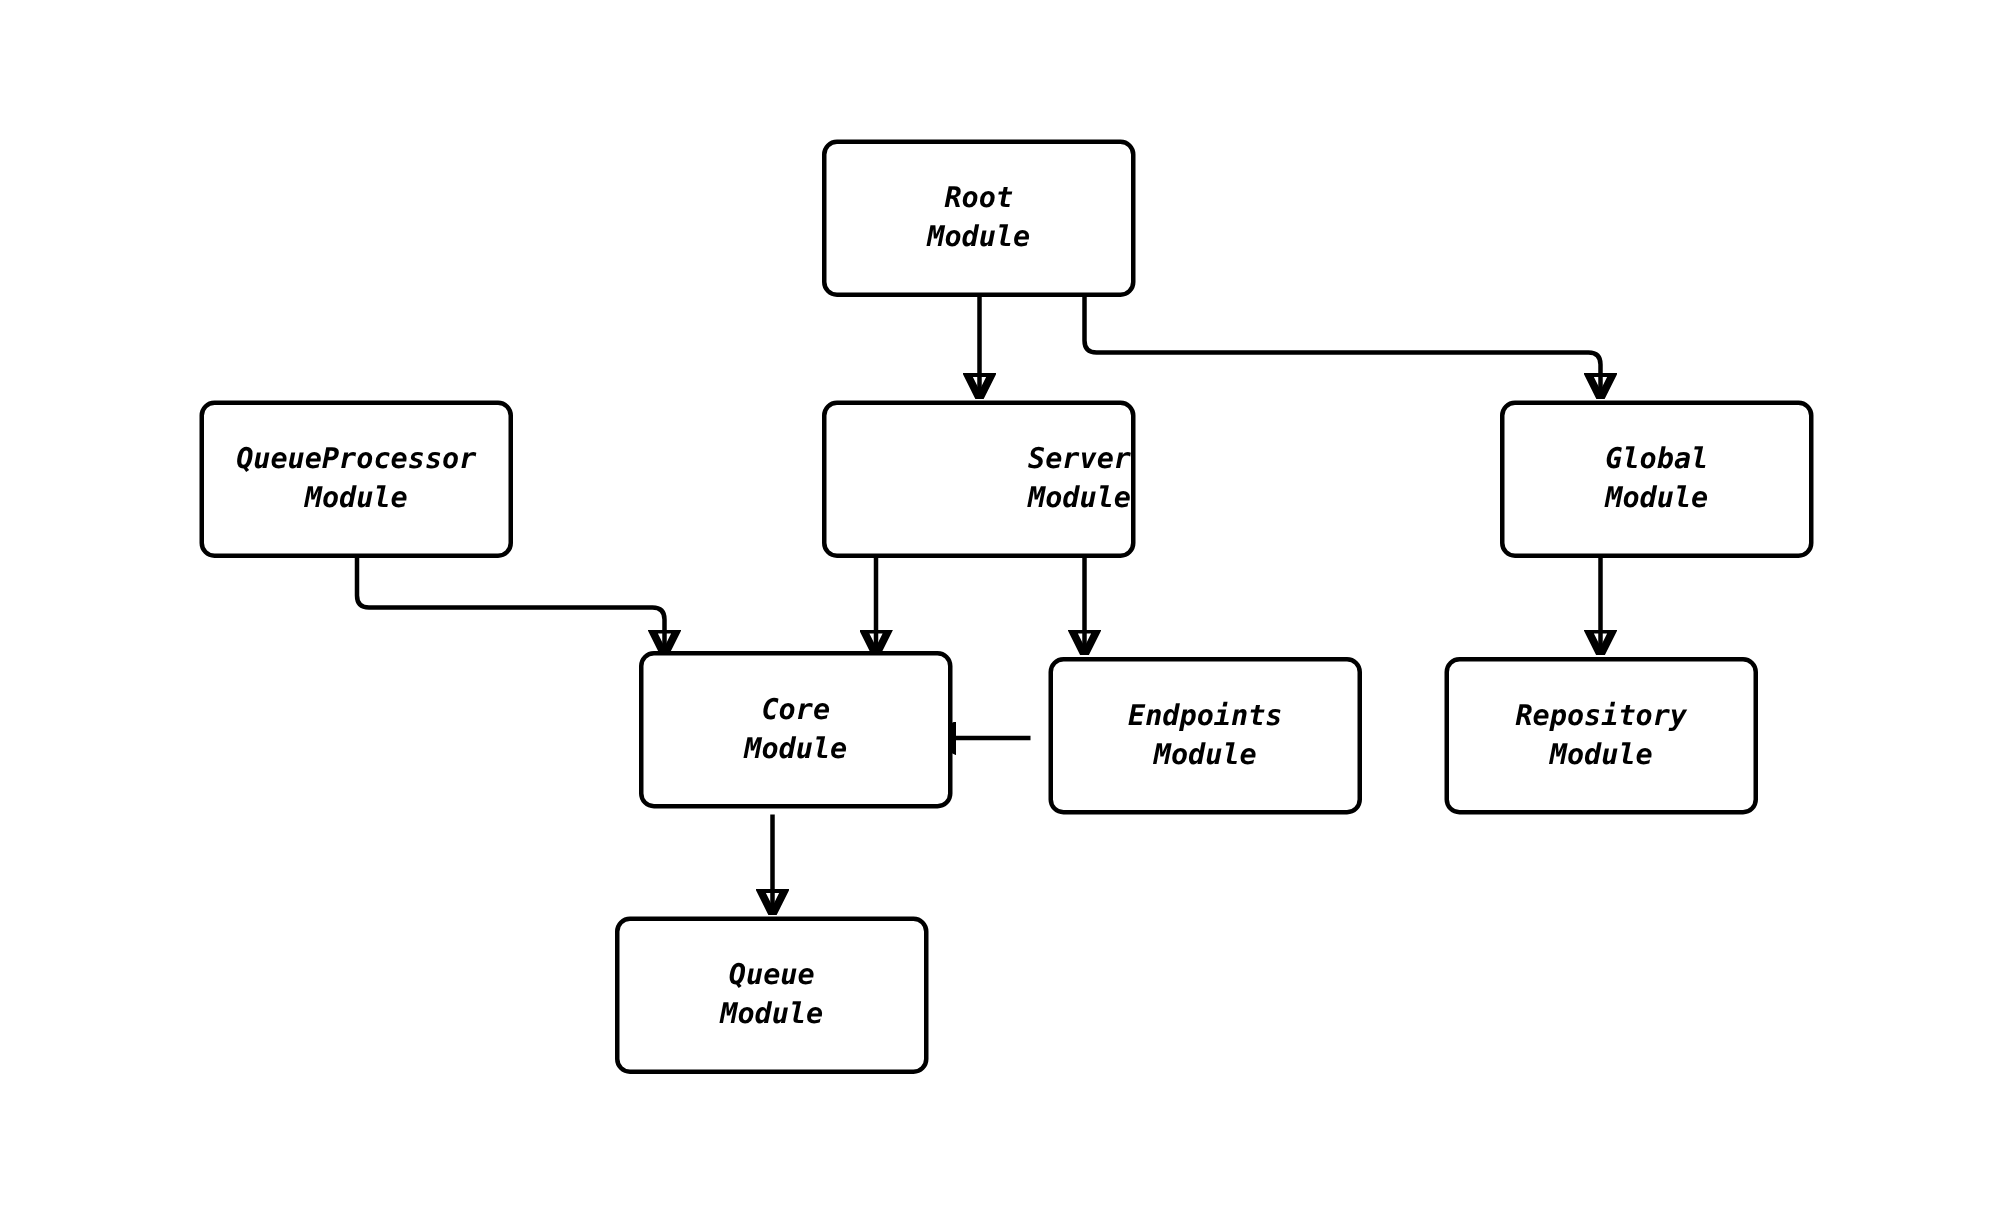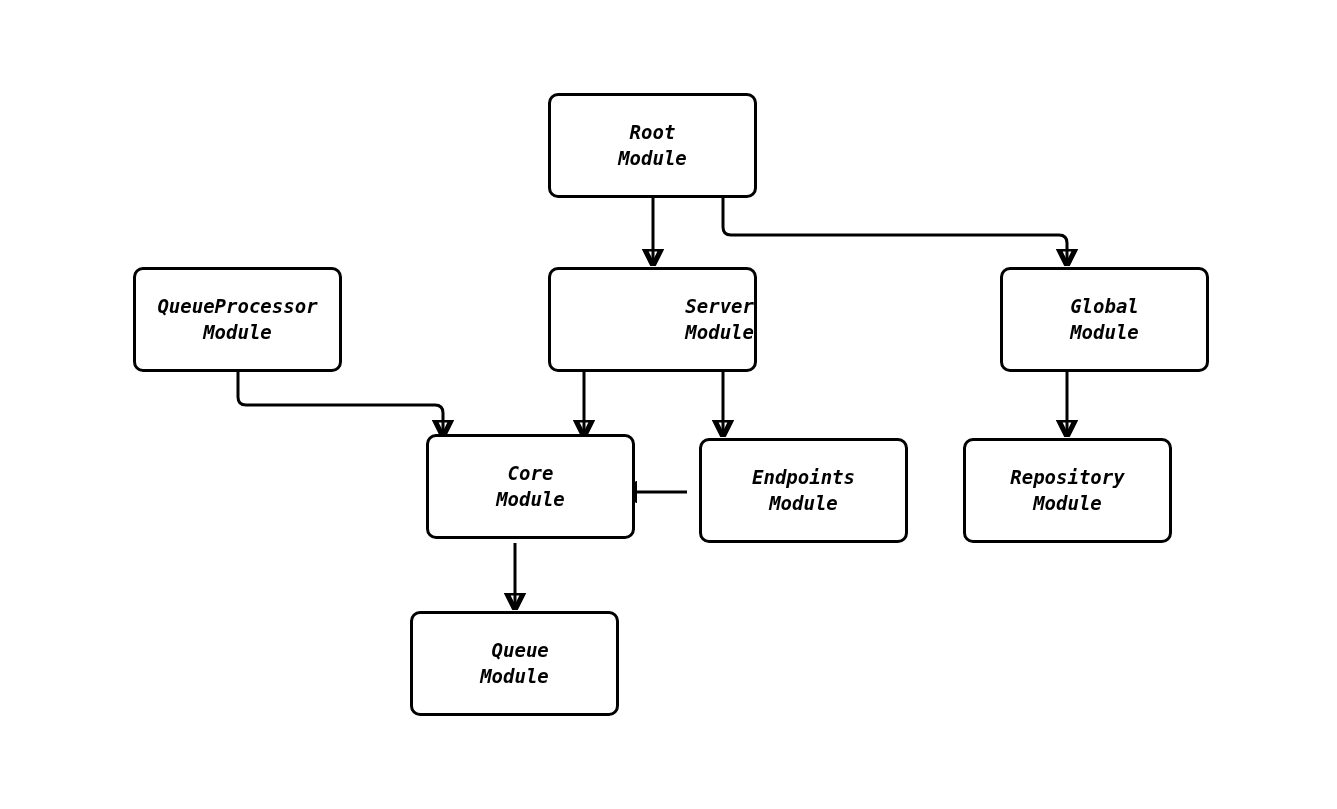--- a/index.html
+++ b/index.html
@@ -46,21 +46,21 @@
     color: #000000;
     white-space: pre-line;
   }
   .node-root          { left: 548px; top:  93px; }
   .node-queueprocessor{ left: 133px; top: 267px; }
   .node-server        { left: 548px; top: 267px; justify-content: flex-end; }
   .node-global        { left: 1000px; top: 267px; }
   .node-core          { left: 410px; top: 434px; margin-left: 16px; }
   .node-endpoints     { left: 687px; top: 438px; margin-left: 12px; }
   .node-repository    { left: 963px; top: 438px; }
-  .node-queue         { left: 410px; top: 611px; text-align: right; }
+  .node-queue         { left: 410px; top: 611px; }
 </style>
 </head>
 <body>
 
 <div class="canvas">
 
   <svg class="edges-layer" width="1337" height="809" viewBox="0 0 1337 809" xmlns="http://www.w3.org/2000/svg">
     <defs>
       <marker id="arrowhead" viewBox="0 0 10 10" refX="9.5" refY="5" markerWidth="17" markerHeight="22" markerUnits="userSpaceOnUse" orient="auto">
         <path d="M 0 0 L 10 5 L 0 10 z" fill="#000000" stroke="none"></path>

